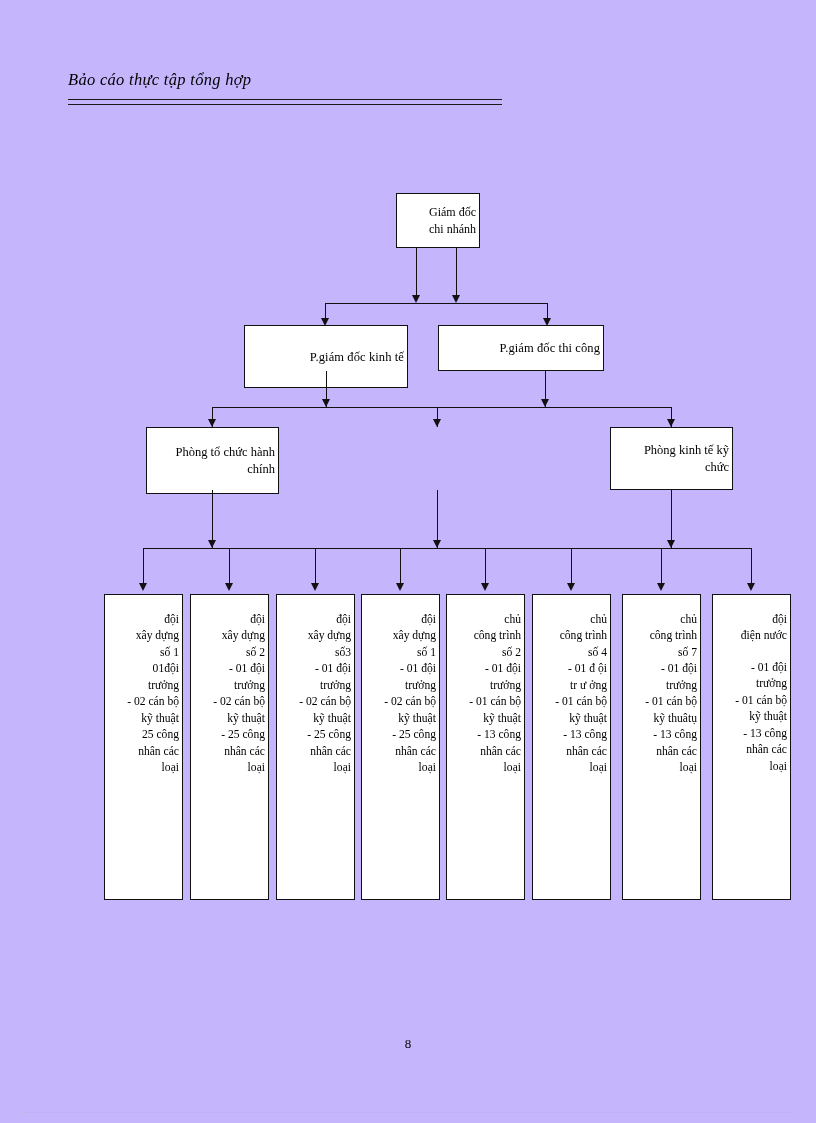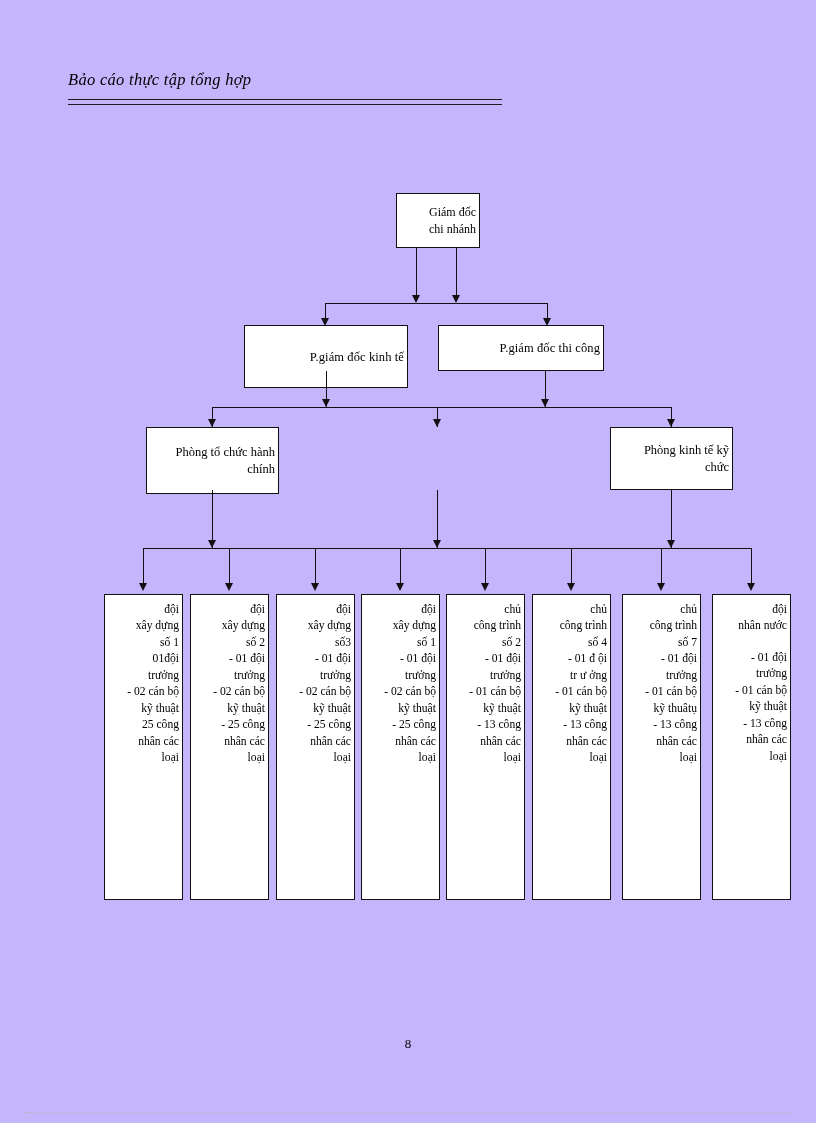--- a/index.html
+++ b/index.html
@@ -80,21 +80,21 @@
   .node-l2 {
     font-size: 12.5px;
     letter-spacing: 0.1px;
   }
   .node-l3 {
     font-size: 12.5px;
     line-height: 1.35;
   }
   .leaf {
     justify-content: flex-start;
-    padding-top: 7px;
+    padding-top: 17px;
     font-size: 11.6px;
     line-height: 1.42;
   }
   .leaf .line { min-height: 15px; }
   .leaf .line.blank { min-height: 15px; }
 
   
   .vline {
     position: absolute;
     width: 0;
@@ -279,21 +279,21 @@
     <span class="line">trưởng</span>
     <span class="line">- 01 cán bộ</span>
     <span class="line">kỹ thuâtụ</span>
     <span class="line">- 13 công</span>
     <span class="line">nhân các</span>
     <span class="line">loại</span>
   </div>
 
   <div class="node leaf" style="left:712px; top:594px; width:79px; height:306px;">
     <span class="line">đội</span>
-    <span class="line">nhân nước</span>
+    <span class="line">điện nước</span>
     <span class="line blank"></span>
     <span class="line">- 01 đội</span>
     <span class="line">trưởng</span>
     <span class="line">- 01 cán bộ</span>
     <span class="line">kỹ thuật</span>
     <span class="line">- 13 công</span>
     <span class="line">nhân các</span>
     <span class="line">loại</span>
   </div>
 

